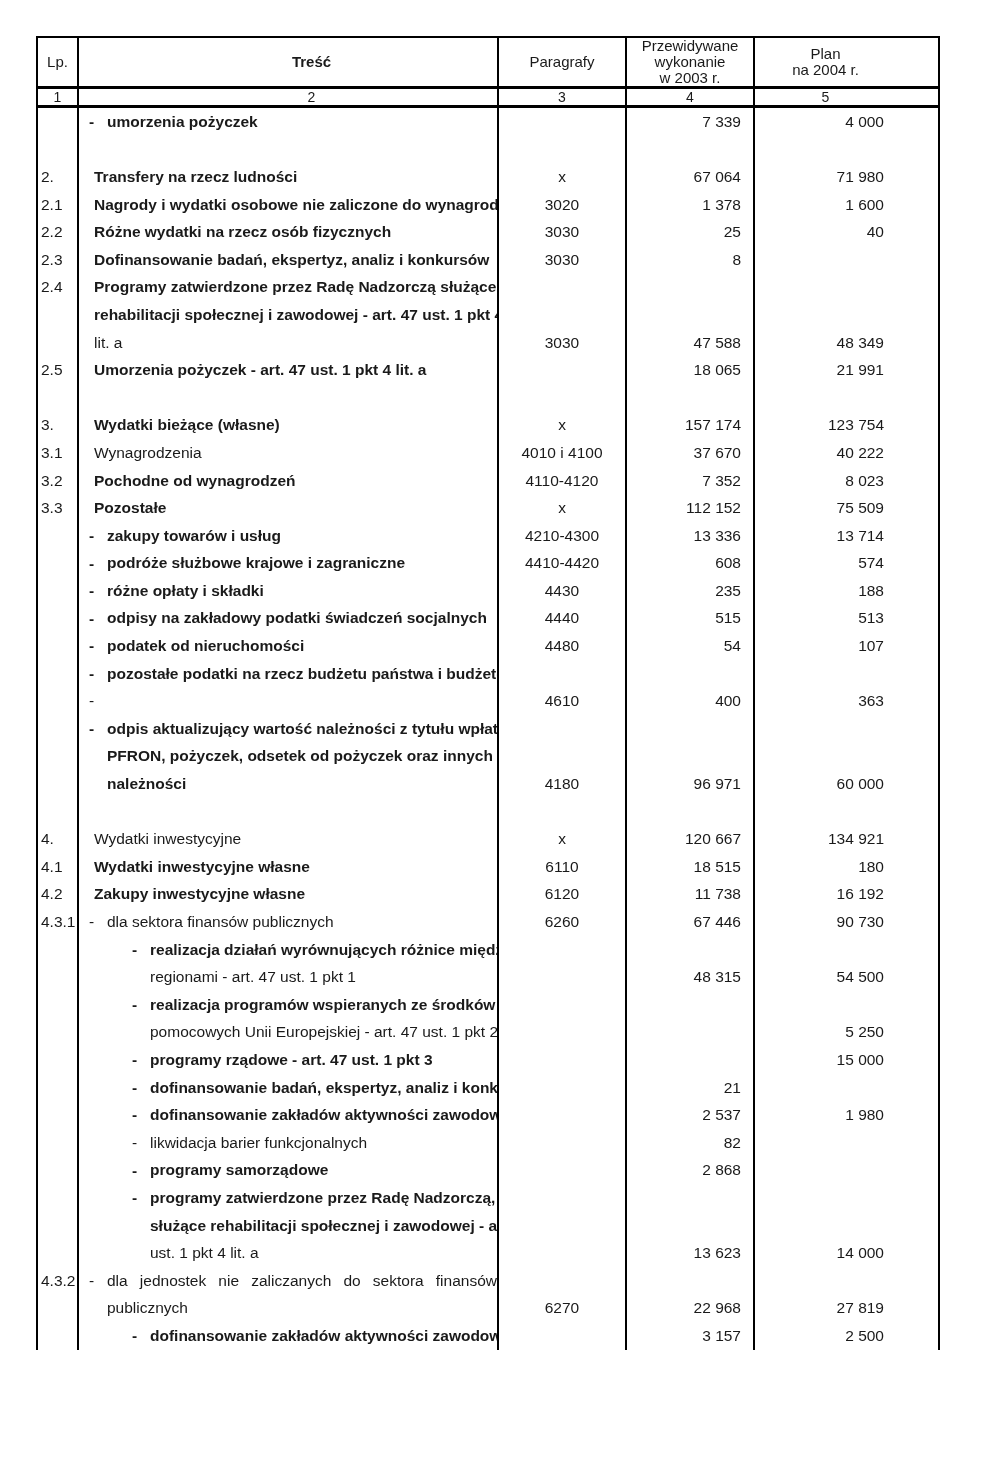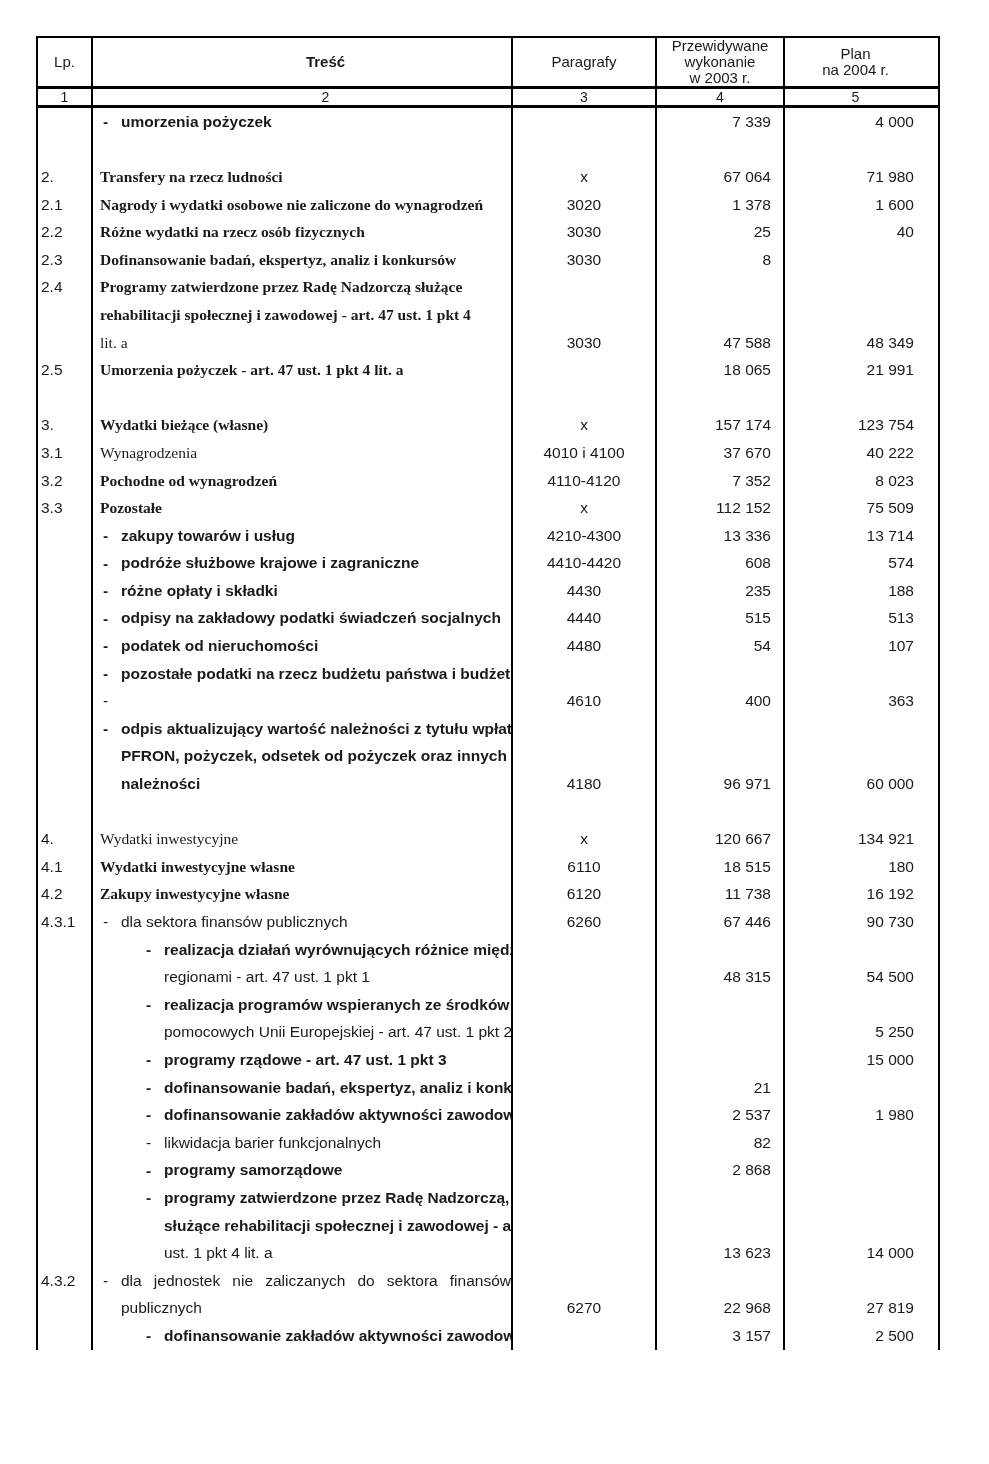--- a/index.html
+++ b/index.html
@@ -11,42 +11,42 @@
   }
   .page{position:relative;width:989px;height:1464px;background:#fff;overflow:hidden;}
   .tbl{
     position:absolute;left:36px;top:36px;width:904px;
     border-left:2px solid #000;border-right:2px solid #000;border-top:2px solid #000;
     box-sizing:border-box;
   }
   
   .c{box-sizing:border-box;border-right:2px solid #000;overflow:hidden;}
   .c:last-child{border-right:none;}
-  .w-lp{width:55px;}
+  .w-lp{width:41px;}
   .w-tresc{width:420px;padding-left:47px;}
-  .w-para{width:144px;}
+  .w-para{width:128px;}
   .w-c4{width:128px;}
   .w-c5{width:141px;}
 
   
   .hrow{display:flex;height:48px;border-bottom:3px solid #000;}
   .hrow .c{display:flex;flex-direction:column;justify-content:center;align-items:center;
            font-size:15px;line-height:16px;text-align:center;}
   .h-tresc{font-weight:bold;}
   .idxrow{display:flex;height:16px;border-bottom:3px solid #000;}
   .idxrow .c{display:flex;justify-content:center;align-items:center;font-size:14px;line-height:15px;}
 
   
   .body{width:100%;}
   .line{display:flex;height:27.6px;font-size:15.5px;}
   .line .c{display:flex;align-items:center;}
   .cell-lp{padding-left:3px;}
   .cell-tresc{position:relative;}
   .cell-tresc .txt{white-space:nowrap;}
-  .cell-tresc.i0{padding-left:7px;font-family:Liberation Serif, serif;}
+  .cell-tresc.i0{padding-left:15px;}
   .cell-tresc.i1{padding-left:28px;}
   .cell-tresc.i2{padding-left:71px;}
   .dash{position:absolute;top:0;height:27.6px;line-height:27.6px;}
   .dash.d1{left:10px;}
   .dash.d2{left:53px;}
   .cell-para{justify-content:center;}
   .cell-c4,.cell-c5{justify-content:flex-end;padding-right:12px;}
   .b .txt,.b .dash{font-weight:bold;}
   .txt.jt{display:block;width:100%;text-align:justify;text-align-last:justify;
           line-height:27.6px;box-sizing:border-box;}

